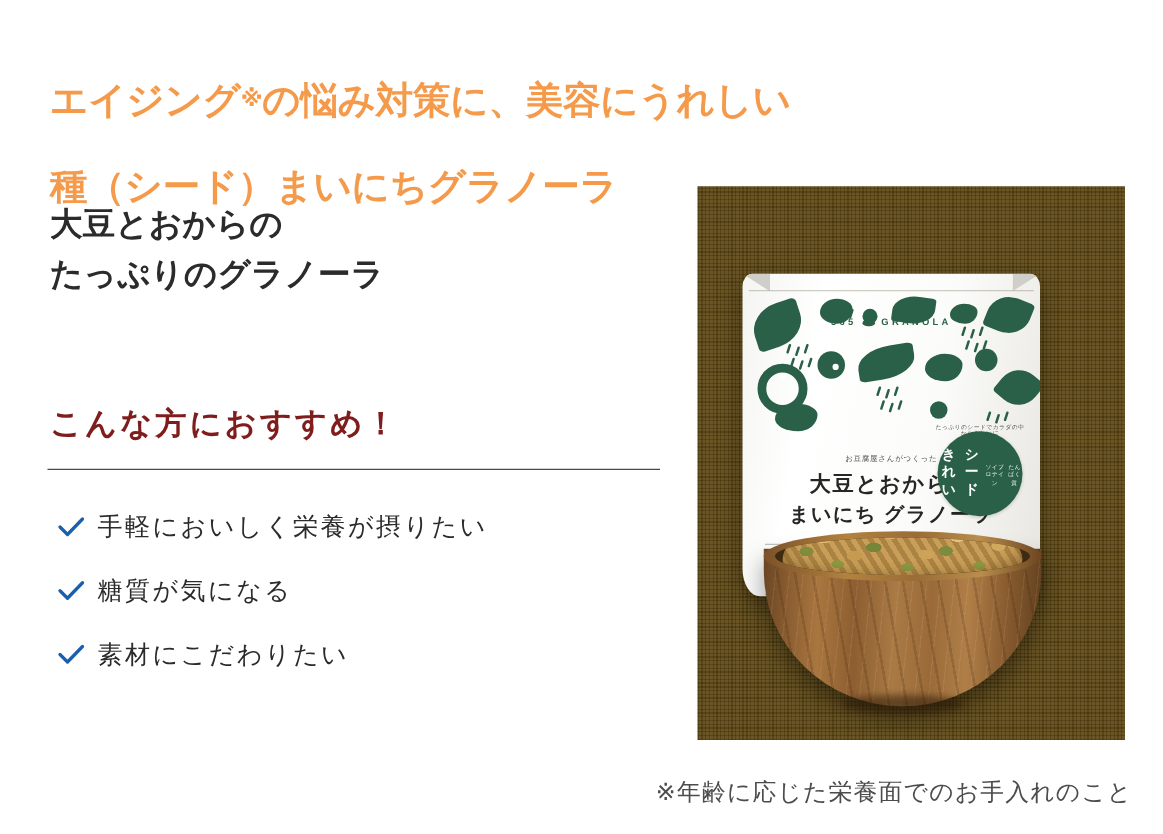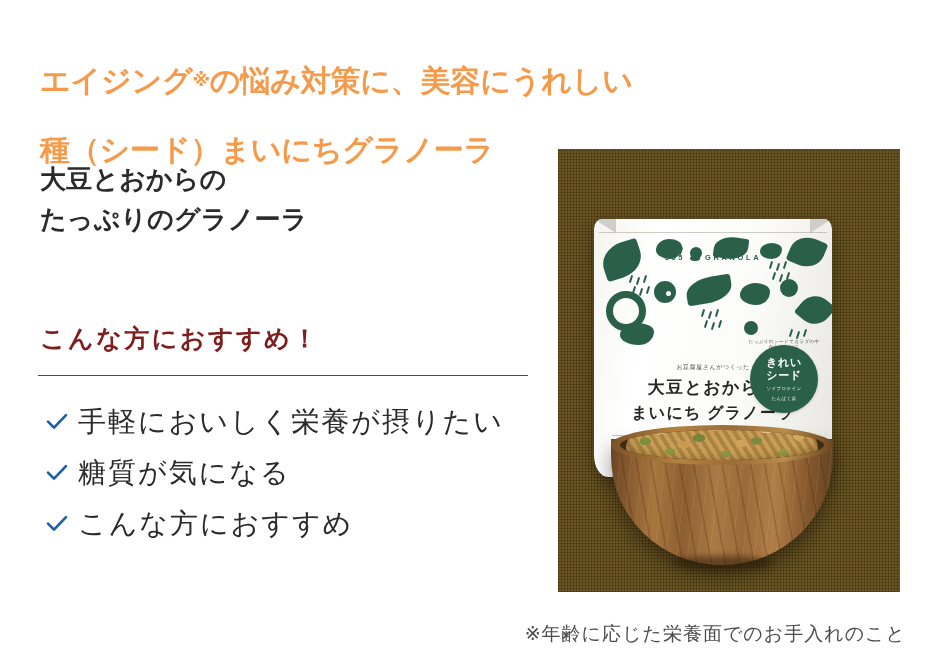--- a/index.html
+++ b/index.html
@@ -115,21 +115,21 @@
   .check-icon {
     flex: 0 0 auto;
     width: 26px;
     height: 20px;
     margin-right: 8px;
     display: inline-flex;
     align-items: center;
     justify-content: center;
   }
   .check-item-label {
-    font-size: 28px;
+    font-size: 20px;
     font-weight: 400;
     letter-spacing: 2.0px;
     color: #2b2b2b;
   }
 
   .footnote {
     position: absolute;
     right: 24px;
     bottom: 20px;
     font-size: 19px;
@@ -271,21 +271,21 @@
   .seed-badge {
     position: absolute;
     right: 14px;
     top: 126px;
     width: 68px;
     height: 68px;
     border-radius: 50%;
     background: #2a6048;
     color: #ffffff;
     display: flex;
-    flex-direction: column;
+    flex-direction: row;
     align-items: center;
     justify-content: center;
     text-align: center;
     z-index: 5;
     box-shadow: 0 1px 3px rgba(0,0,0,0.18);
   }
   .seed-badge .sb-main {
     font-size: 11px;
     font-weight: 700;
     line-height: 1.25;
@@ -467,21 +467,21 @@
         </svg>
       </span>
       <span class="check-item-label">糖質が気になる</span>
     </li>
     <li class="check-item">
       <span class="check-icon">
         <svg width="22" height="17" viewBox="0 0 22 17" aria-hidden="true">
           <path d="M2 8.6 L8 14.6 L20 2.2" fill="none" stroke="#1b5eab" stroke-width="2.6" stroke-linecap="round" stroke-linejoin="round"></path>
         </svg>
       </span>
-      <span class="check-item-label">こんな方におすすめ</span>
+      <span class="check-item-label">素材にこだわりたい</span>
     </li>
   </ul>
 </div>
 
 <div class="footnote">※年齢に応じた栄養面でのお手入れのこと</div>
 
 <div class="photo">
 
   <div class="pouch">
     <div class="pouch-ear left"></div>

